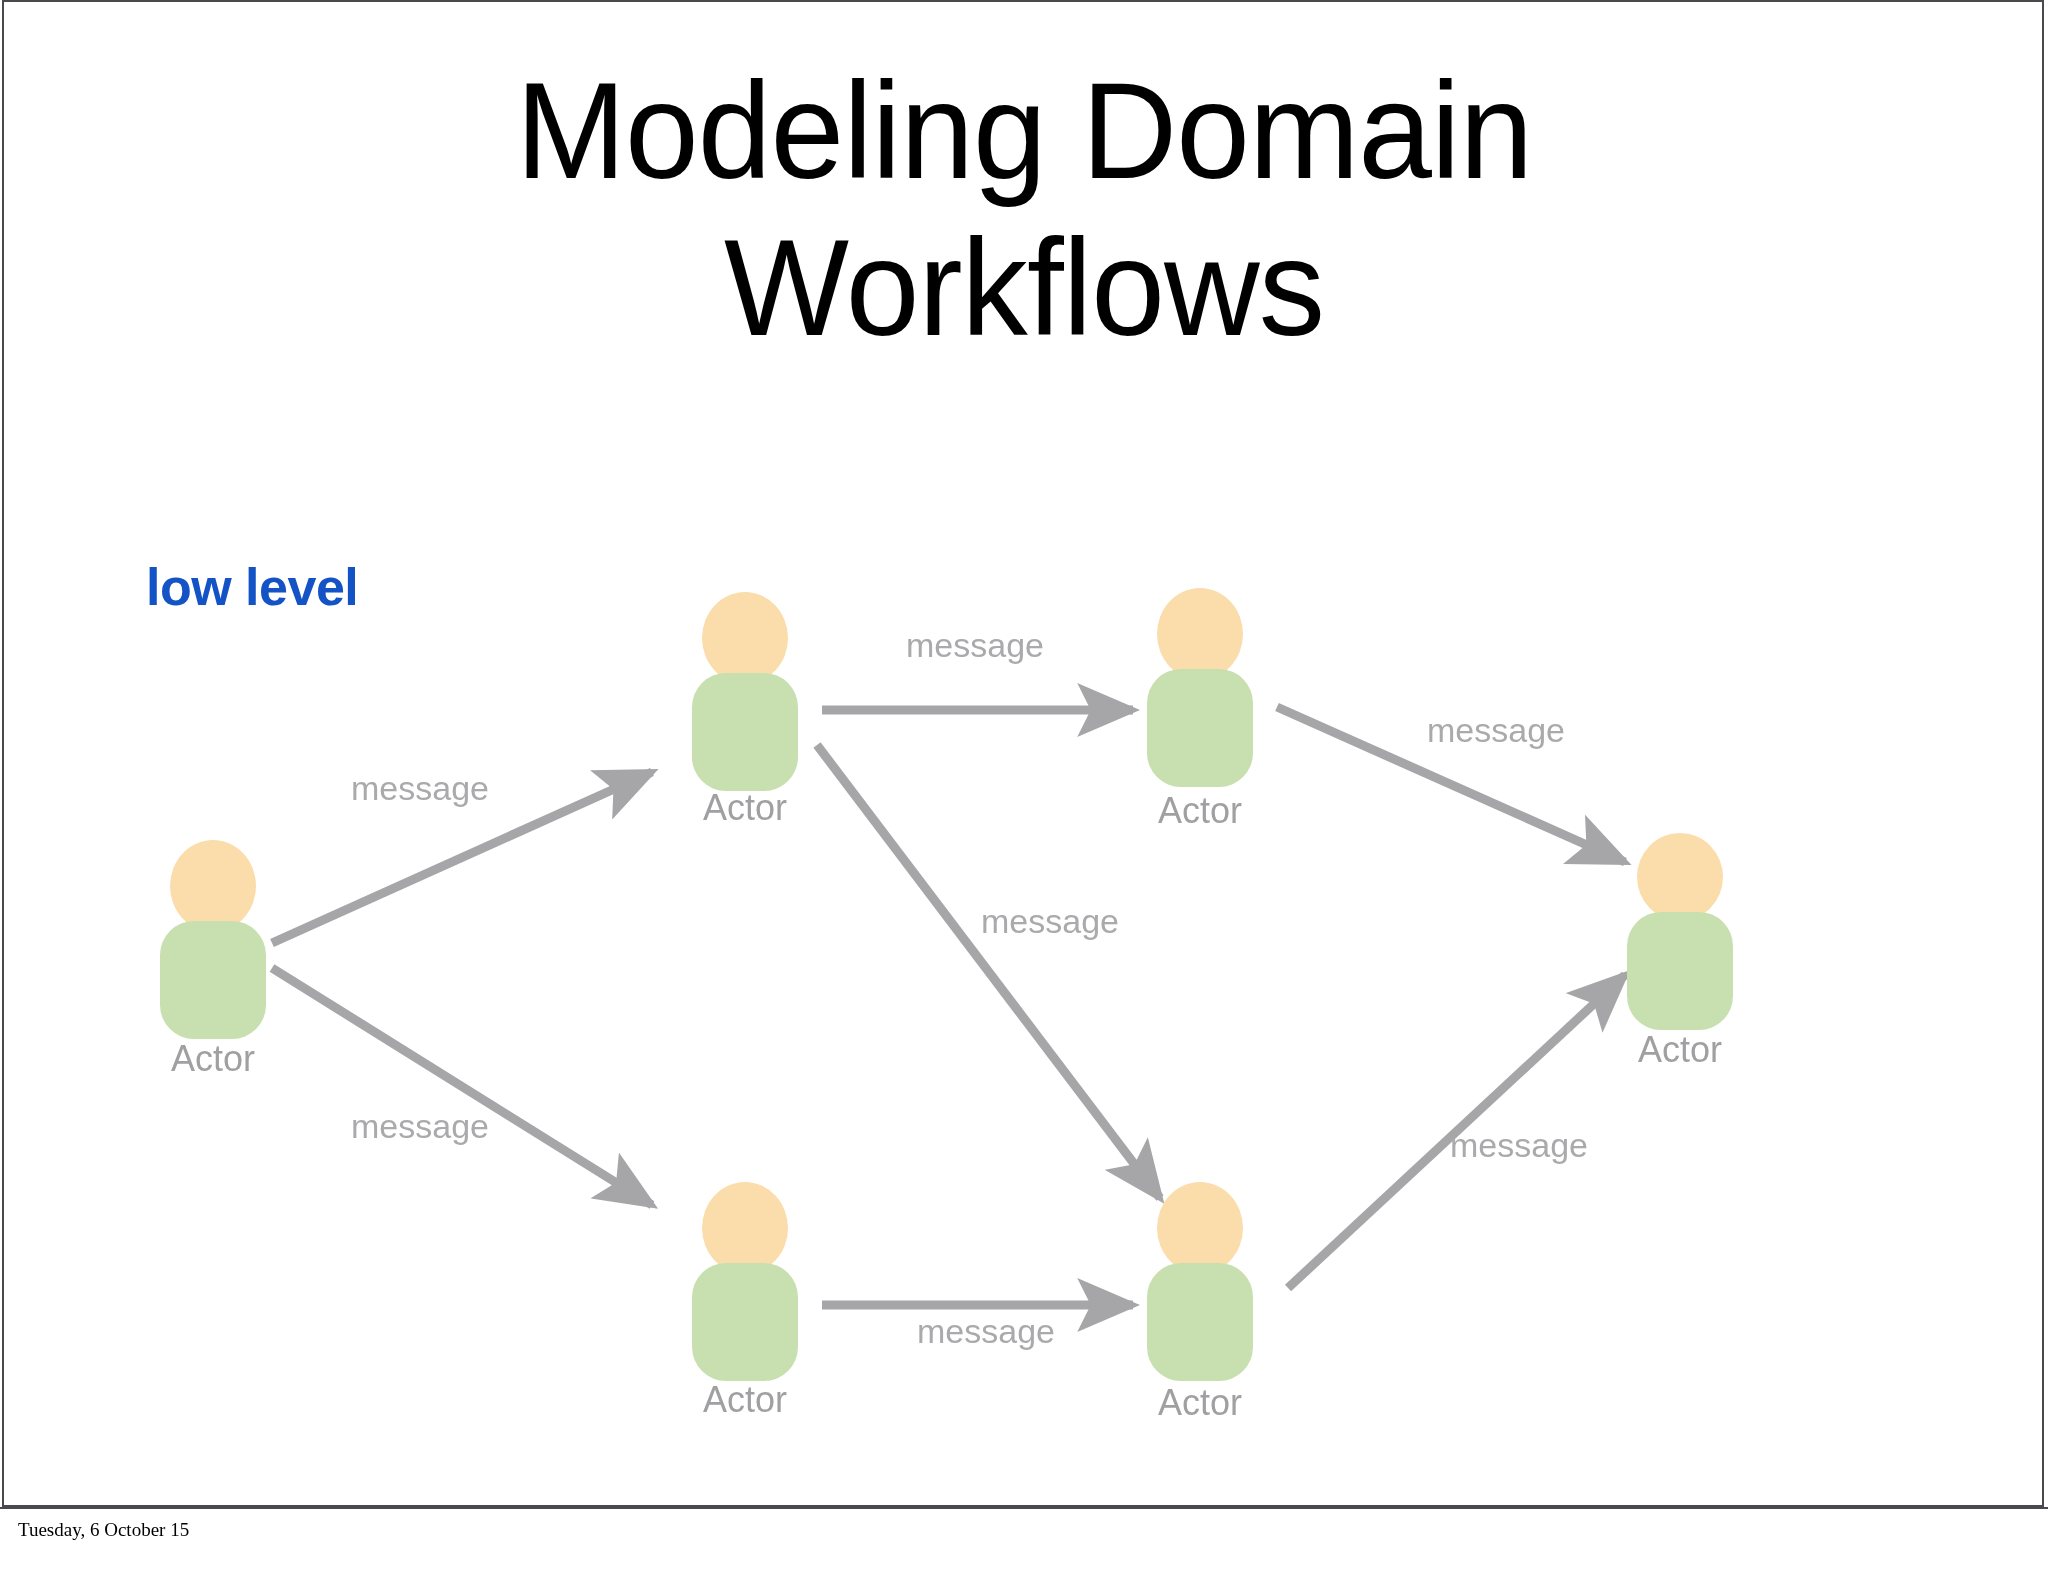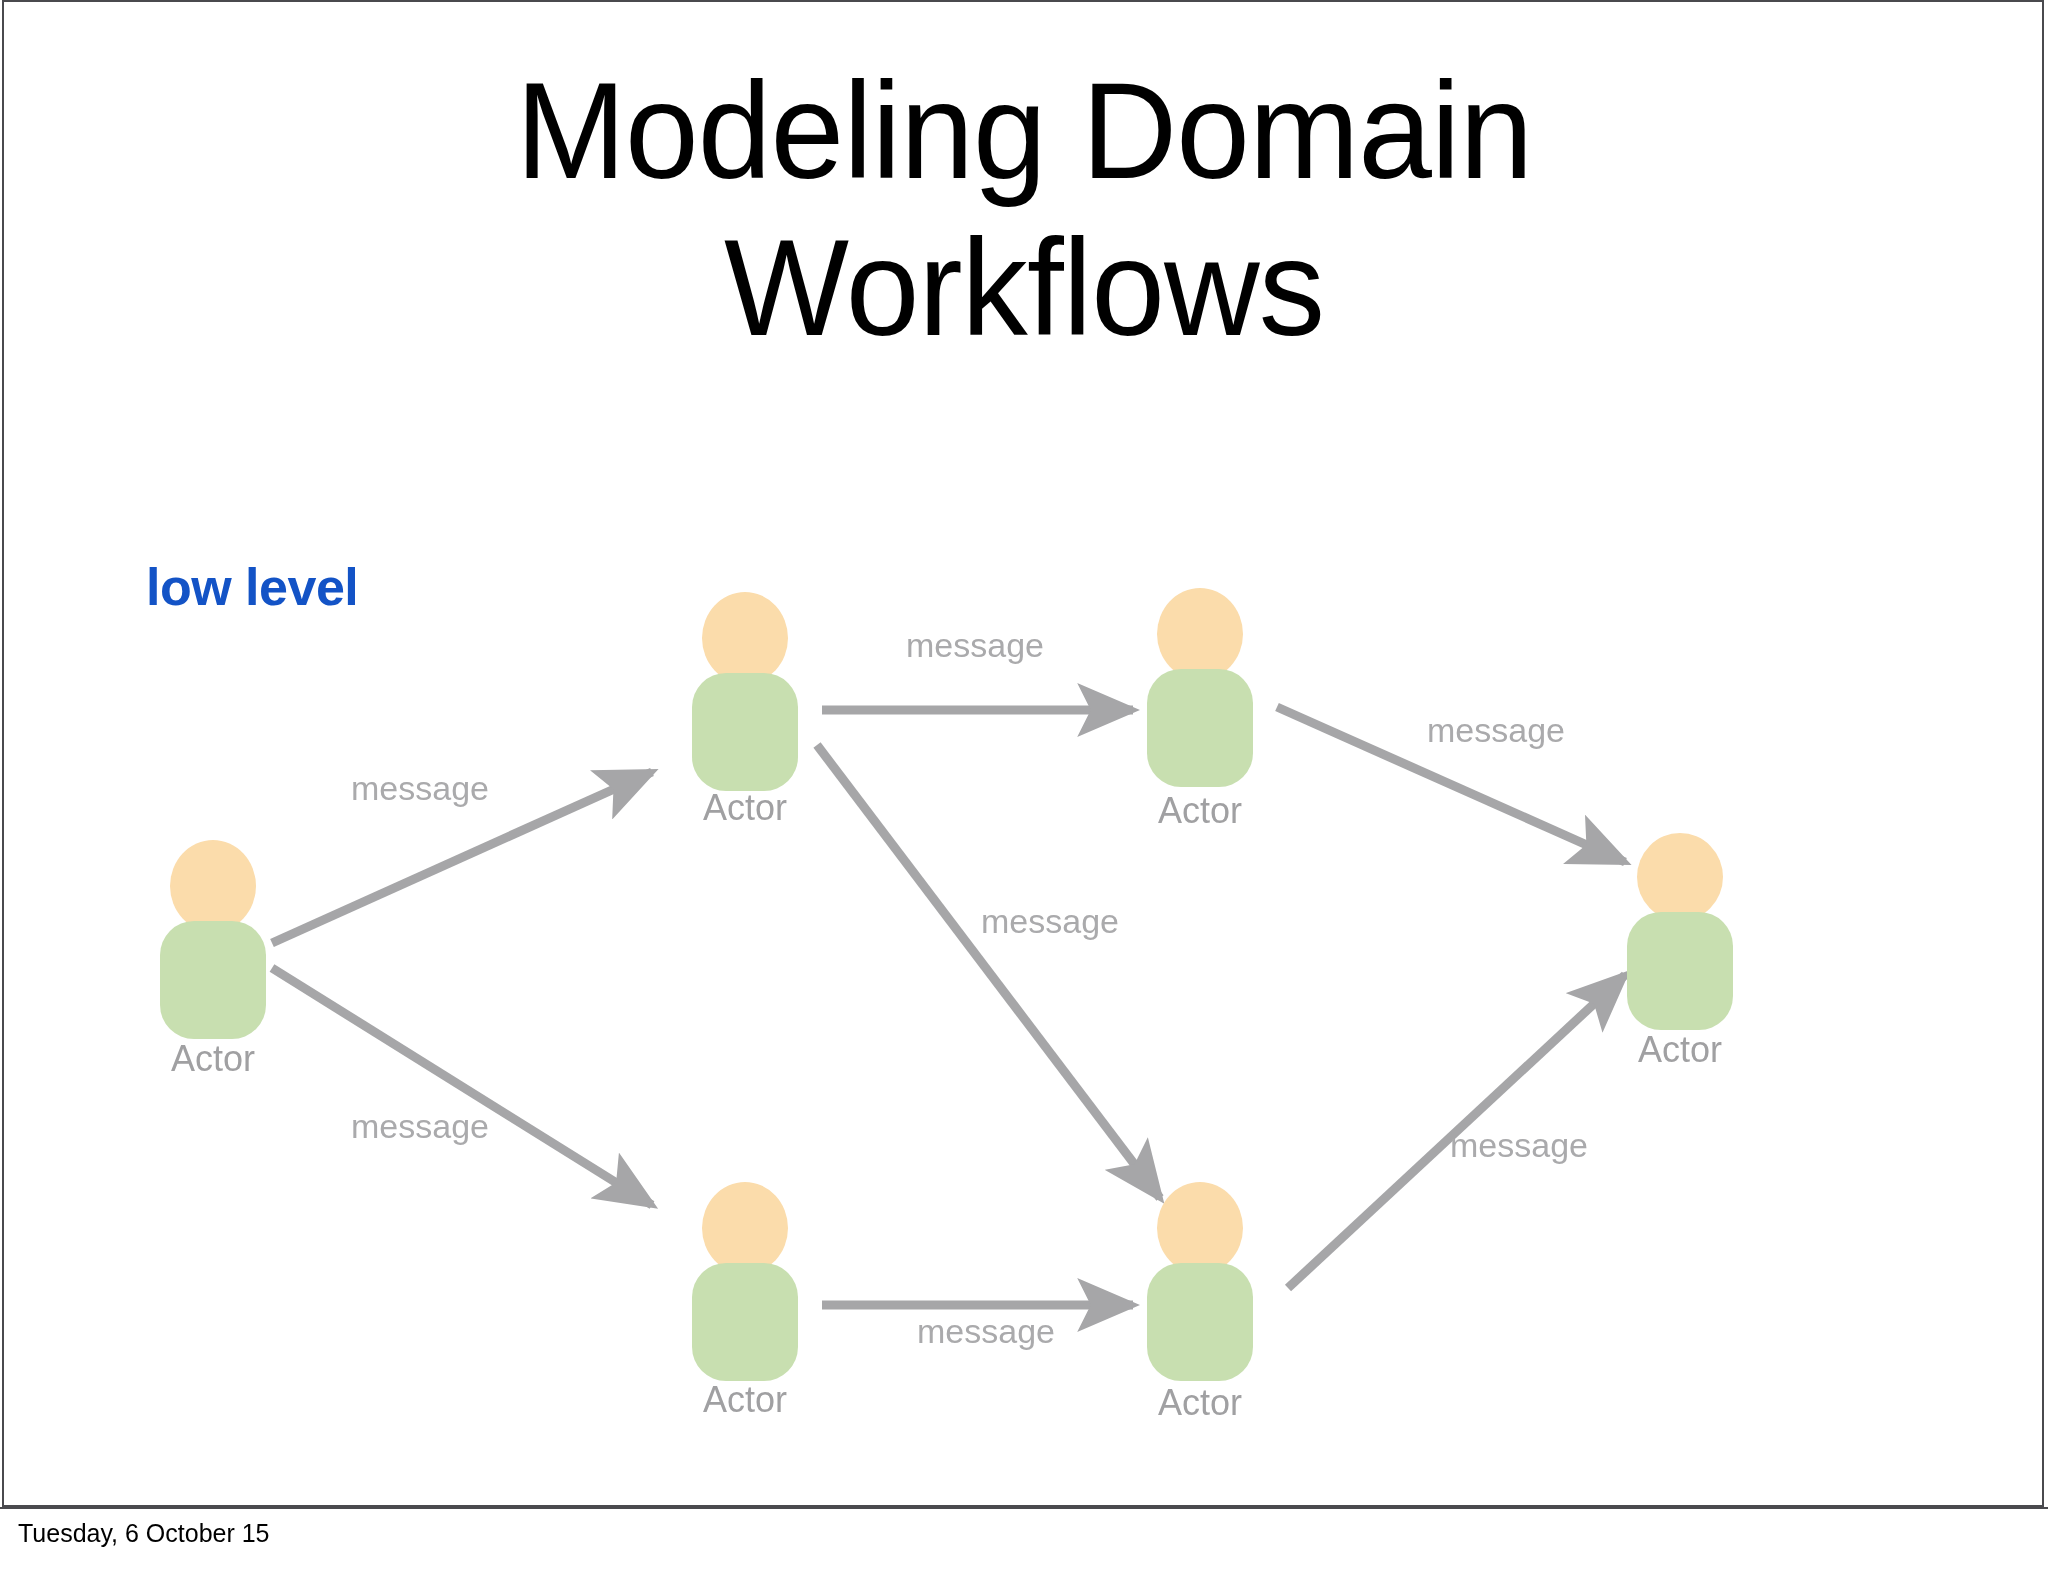--- a/index.html
+++ b/index.html
@@ -79,22 +79,22 @@
     left: 0;
     top: 1507px;
     width: 2048px;
     height: 2px;
     background: #4a4a4e;
   }
   #footer-date {
     position: absolute;
     left: 18px;
     top: 1519px;
-    font-family: Liberation Sans, sans-serif;
-    font-size: 25px;
+    font-family: Liberation Serif, serif;
+    font-size: 19px;
     color: #000000;
     white-space: nowrap;
   }
 
   .msg-label {
     font-family: "Liberation Sans", sans-serif;
     font-size: 34px;
     fill: #aaaaac;
   }
   .actor-label {

